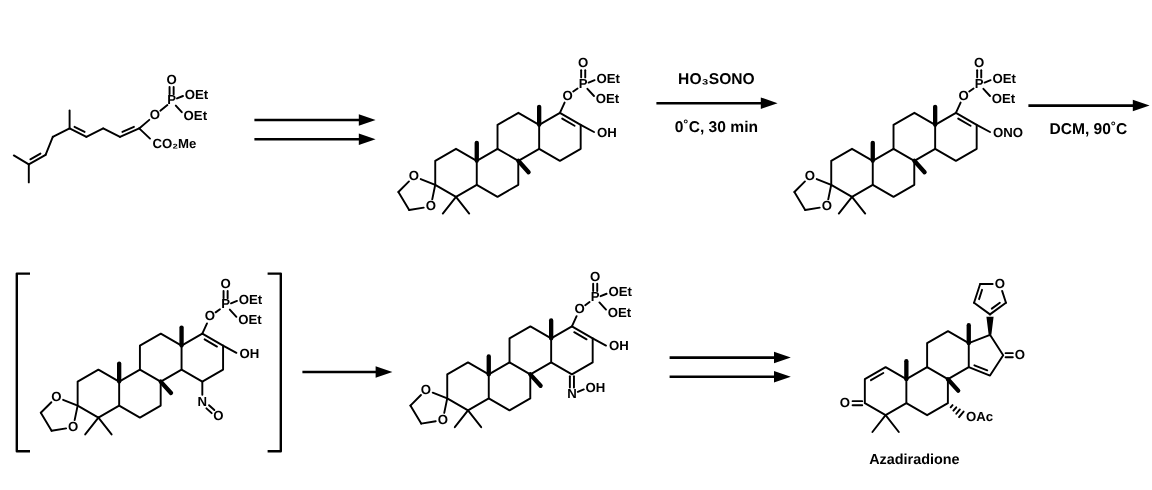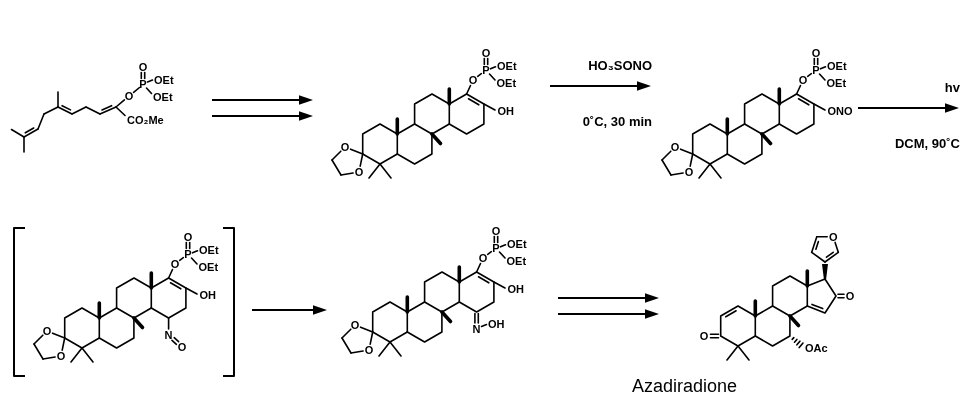--- a/index.html
+++ b/index.html
@@ -7,25 +7,25 @@
           font-family:"Liberation Sans",sans-serif;color:#000;}
   .struct{position:absolute;}
   .chem text{font:600 11px "Liberation Sans",sans-serif;fill:#000;text-anchor:middle;dominant-baseline:central;}
   .chem .ts{text-anchor:start;}
   .chem line,.chem path{stroke:#000;stroke-width:1.6;fill:none;stroke-linecap:round;stroke-linejoin:round;}
   .chem .bw{stroke-width:3.6;}
   .chem .wedge{fill:#000;stroke:none;}
   .chem .bracket{stroke:#000;stroke-width:2;fill:none;stroke-linecap:square;}
   .arrow line{stroke:#000;stroke-width:2.2;}
   .arrow polygon{fill:#000;stroke:none;}
-  .rxn{position:absolute;text-align:right;font-weight:700;font-size:13px;line-height:16px;}
+  .rxn{position:absolute;text-align:center;font-weight:700;font-size:13px;line-height:16px;}
   .rxn .rg1{margin-bottom:4px;}
   .rxn .rg2{margin-bottom:10px;}
-  .rxn .cond{margin-top:16px;}
-  .product-label{position:absolute;font-weight:400;font-size:18px;}
+  .rxn .cond{margin-top:0;}
+  .product-label{position:absolute;font-weight:700;font-size:12px;text-align:center;}
 </style>
 </head>
 <body>
 
 <div id="canvas">
 
   <svg class="chem" width="0" height="0" style="position:absolute">
     <defs>
       <g id="steroid-core">
 
@@ -122,21 +122,20 @@
     </svg>
     <div class="cond">0˚C, 30 min</div>
   </div>
 
   <svg class="chem struct" style="left:650px;top:44px" width="206" height="148" viewBox="0 0 206 148">
     <use href="#steroid-core"></use>
     <text class="ts" x="177.5" y="67">ONO</text>
   </svg>
 
   <div class="rxn" style="left:854px;top:80px;width:106px">
-    <div class="rg1">hv</div>
     <svg class="arrow" width="104" height="16" viewBox="0 0 104 16">
       <line x1="2" y1="8" x2="90" y2="8"></line>
         <polygon points="89,3.2 103,8 89,12.8"></polygon>
     </svg>
     <div class="cond">DCM, 90˚C</div>
   </div>
 
   <svg class="chem struct" style="left:6px;top:222px" width="236" height="162" viewBox="0 0 236 162">
     <path class="bracket" d="M18,6 L8,6 L8,154 L18,154"></path>
     <path class="bracket" d="M218,6 L228,6 L228,154 L218,154"></path>

